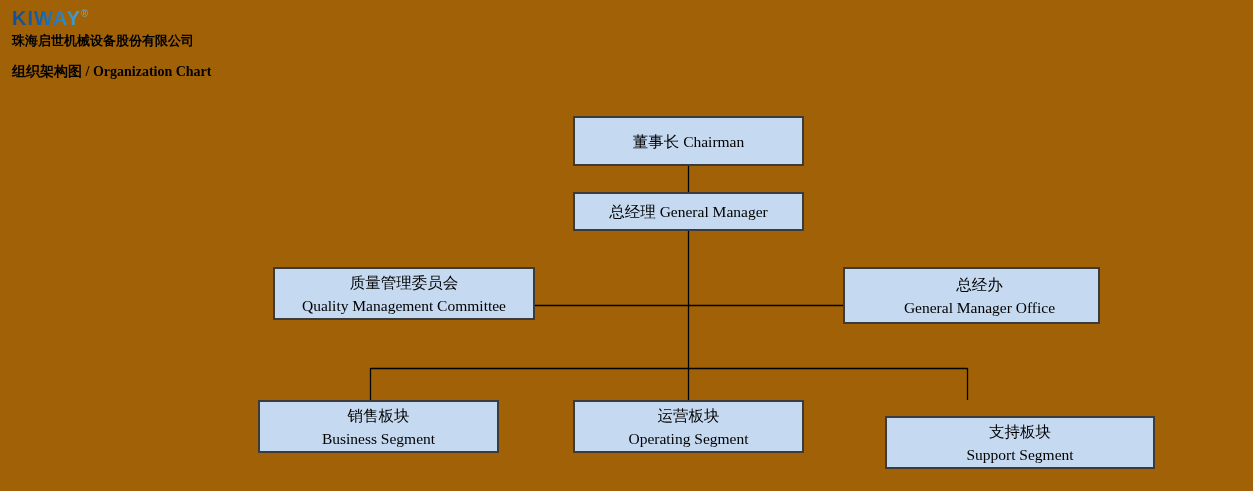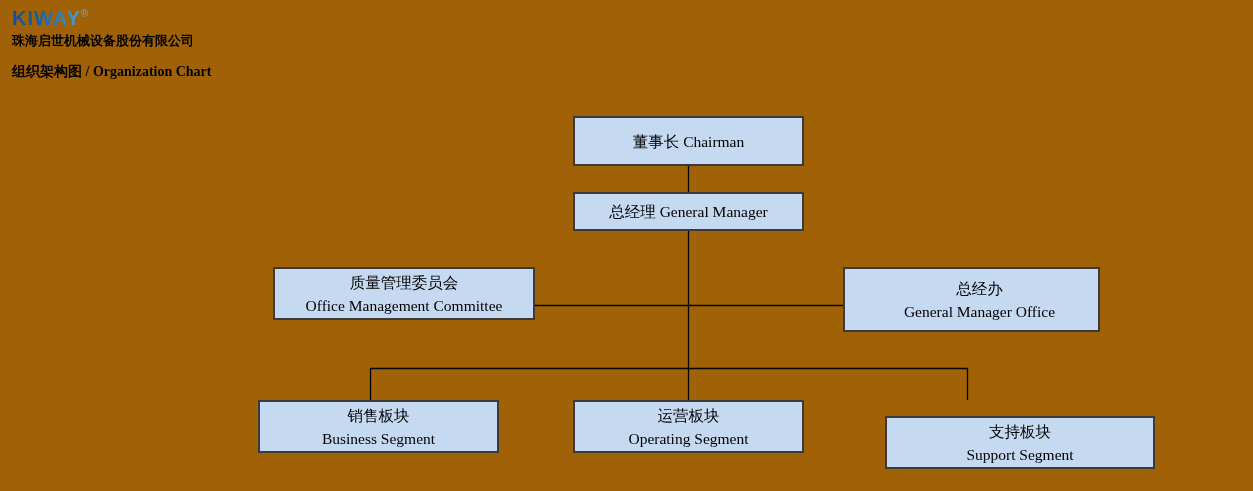--- a/index.html
+++ b/index.html
@@ -76,21 +76,21 @@
     text-align: center;
     font-size: 15.5px;
     line-height: 23px;
     color: #000000;
     white-space: nowrap;
   }
   .node span { display: block; }
   #node-chairman  { left: 573px; top: 116px; width: 231px; height: 50px; }
   #node-gm        { left: 573px; top: 192px; width: 231px; height: 39px; }
   #node-qmc       { left: 273px; top: 267px; width: 262px; height: 53px; }
-  #node-gmoffice  { left: 843px; top: 267px; width: 257px; height: 65px; padding-left: 16px; }
+  #node-gmoffice  { left: 843px; top: 267px; width: 257px; height: 57px; padding-left: 16px; }
   #node-business  { left: 226px; top: 400px; width: 241px; height: 53px; margin-left: 32px; }
   #node-operating { left: 573px; top: 400px; width: 231px; height: 53px; }
   #node-support   { left: 885px; top: 400px; width: 270px; height: 53px; margin-top: 16px; }
   
   .connectors {
     position: absolute;
     left: 0;
     top: 0;
     width: 1253px;
     height: 491px;
@@ -120,21 +120,21 @@
   <div class="node" id="node-chairman">
     <span>董事长 Chairman</span>
   </div>
 
   <div class="node" id="node-gm">
     <span>总经理 General Manager</span>
   </div>
 
   <div class="node" id="node-qmc">
     <span>质量管理委员会</span>
-    <span>Office Management Committee</span>
+    <span>Quality Management Committee</span>
   </div>
 
   <div class="node" id="node-gmoffice">
     <span>总经办</span>
     <span>General Manager Office</span>
   </div>
 
   <div class="node" id="node-business">
     <span>销售板块</span>
     <span>Business Segment</span>

